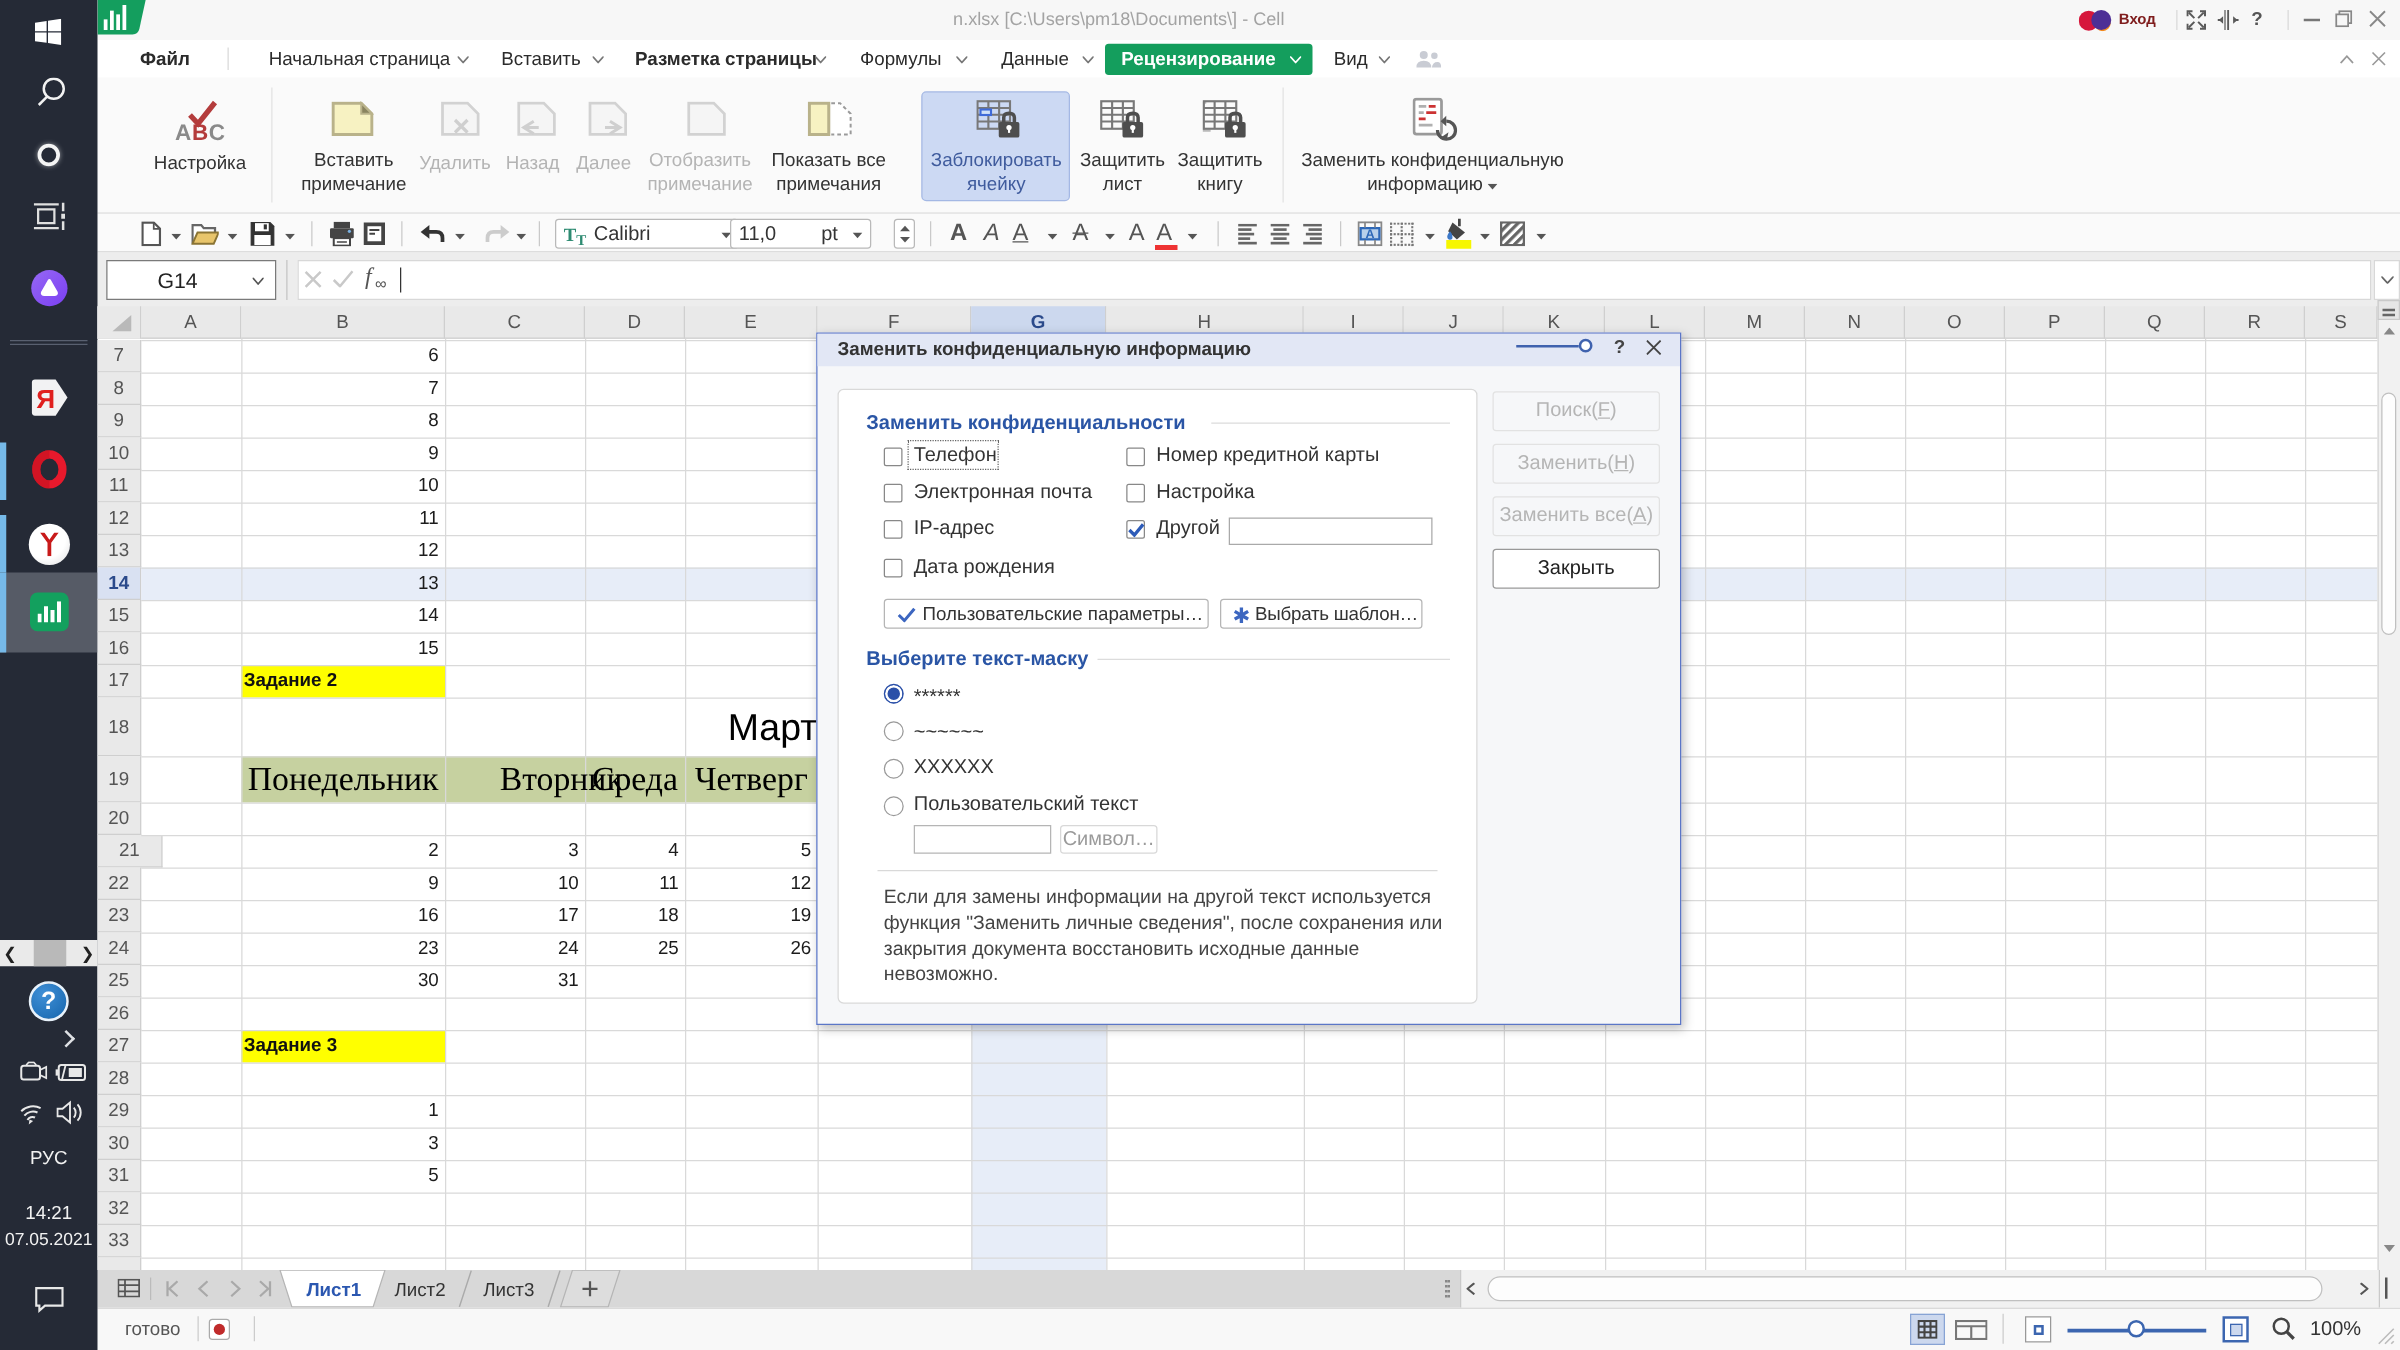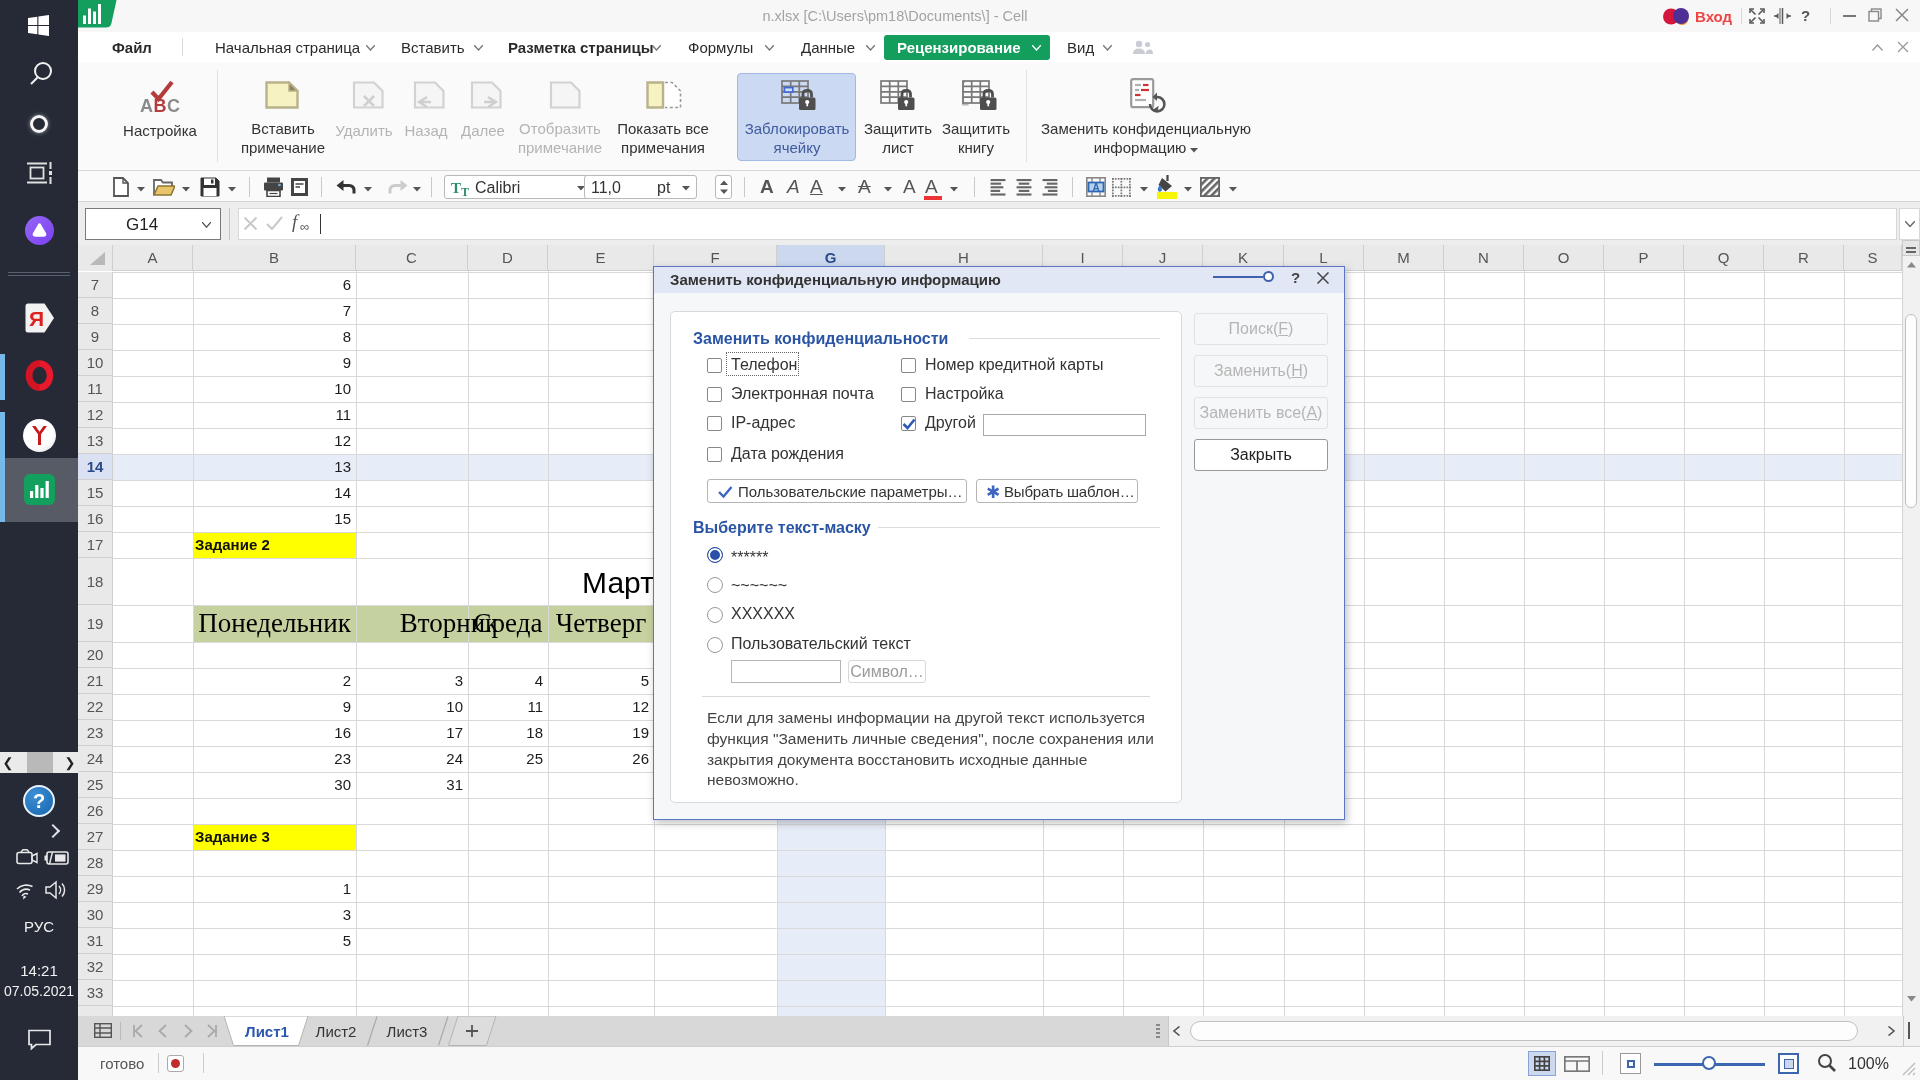--- a/index.html
+++ b/index.html
@@ -124,21 +124,21 @@
 <rect x="15" y="11.5" width="3" height="12.5"></rect>
       <rect x="20" y="4" width="3" height="20"></rect>
     </g>
   </svg>
 <div class="abs" style="left:755px;top:8px;width:280px;height:17px;color:#a3a3a3;font-size:14.5px;text-align:center;">n.xlsx [C:\Users\pm18\Documents\] - Cell</div>
 <svg class="abs" style="left:1663px;top:8px;" width="30" height="17" viewBox="0 0 30 17">
 <circle cx="8" cy="8.5" r="8" fill="#d6173c"></circle>
 <circle cx="19" cy="10.5" r="6.5" fill="#f28a1e"></circle>
 <circle cx="18" cy="8" r="8" fill="#4d2f96"></circle>
   </svg>
-<div class="abs" style="left:1695px;top:8px;font-size:15px;font-weight:bold;color:#ef4444;">Вход</div>
+<div class="abs" style="left:1695px;top:8px;font-size:12px;font-weight:bold;color:#7f1d1d;">Вход</div>
 <div class="abs" style="left:1741px;top:8px;width:1px;height:16px;background:#d9d9d9;"></div>
 <svg class="abs" style="left:1749px;top:8px;" width="16" height="16" viewBox="0 0 16 16">
 <g stroke="#5a5a5a" stroke-width="1.6" fill="none">
 <path d="M1 5 V1 H5 M11 1 H15 V5 M15 11 V15 H11 M5 15 H1 V11"></path>
 <path d="M2 2 L6.5 6.5 M14 2 L9.5 6.5 M14 14 L9.5 9.5 M2 14 L6.5 9.5"></path>
     </g>
   </svg>
 <svg class="abs" style="left:1774px;top:8px;" width="17" height="16" viewBox="0 0 17 16">
 <g stroke="#5a5a5a" stroke-width="1.5" fill="none">
 <line x1="8.5" y1="0" x2="8.5" y2="16"></line>
@@ -552,21 +552,21 @@
 <div class="abs ctr" style="left:78px;top:376px;width:35px;height:26px;background:#e9e9e9;color:#555;font-weight:normal;font-size:15px;border-right:1px solid #cfcfcf;border-bottom:1px solid #cfcfcf;">11</div>
 <div class="abs ctr" style="left:78px;top:402px;width:35px;height:26px;background:#e9e9e9;color:#555;font-weight:normal;font-size:15px;border-right:1px solid #cfcfcf;border-bottom:1px solid #cfcfcf;">12</div>
 <div class="abs ctr" style="left:78px;top:428px;width:35px;height:26px;background:#e9e9e9;color:#555;font-weight:normal;font-size:15px;border-right:1px solid #cfcfcf;border-bottom:1px solid #cfcfcf;">13</div>
 <div class="abs ctr" style="left:78px;top:454px;width:35px;height:26px;background:#d9e1f2;color:#2b4a8b;font-weight:bold;font-size:15px;border-right:1px solid #cfcfcf;border-bottom:1px solid #cfcfcf;">14</div>
 <div class="abs ctr" style="left:78px;top:480px;width:35px;height:26px;background:#e9e9e9;color:#555;font-weight:normal;font-size:15px;border-right:1px solid #cfcfcf;border-bottom:1px solid #cfcfcf;">15</div>
 <div class="abs ctr" style="left:78px;top:506px;width:35px;height:26px;background:#e9e9e9;color:#555;font-weight:normal;font-size:15px;border-right:1px solid #cfcfcf;border-bottom:1px solid #cfcfcf;">16</div>
 <div class="abs ctr" style="left:78px;top:532px;width:35px;height:26px;background:#e9e9e9;color:#555;font-weight:normal;font-size:15px;border-right:1px solid #cfcfcf;border-bottom:1px solid #cfcfcf;">17</div>
 <div class="abs ctr" style="left:78px;top:558px;width:35px;height:47px;background:#e9e9e9;color:#555;font-weight:normal;font-size:15px;border-right:1px solid #cfcfcf;border-bottom:1px solid #cfcfcf;">18</div>
 <div class="abs ctr" style="left:78px;top:605px;width:35px;height:37px;background:#e9e9e9;color:#555;font-weight:normal;font-size:15px;border-right:1px solid #cfcfcf;border-bottom:1px solid #cfcfcf;">19</div>
 <div class="abs ctr" style="left:78px;top:642px;width:35px;height:26px;background:#e9e9e9;color:#555;font-weight:normal;font-size:15px;border-right:1px solid #cfcfcf;border-bottom:1px solid #cfcfcf;">20</div>
-<div class="abs ctr" style="left:78px;top:668px;width:35px;height:26px;background:#e9e9e9;color:#555;font-weight:normal;font-size:15px;border-right:1px solid #cfcfcf;border-bottom:1px solid #cfcfcf;">21</div>
+<div class="abs ctr" style="left:78px;top:668px;width:52px;height:26px;background:#e9e9e9;color:#555;font-weight:normal;font-size:15px;border-right:1px solid #cfcfcf;border-bottom:1px solid #cfcfcf;">21</div>
 <div class="abs ctr" style="left:78px;top:694px;width:35px;height:26px;background:#e9e9e9;color:#555;font-weight:normal;font-size:15px;border-right:1px solid #cfcfcf;border-bottom:1px solid #cfcfcf;">22</div>
 <div class="abs ctr" style="left:78px;top:720px;width:35px;height:26px;background:#e9e9e9;color:#555;font-weight:normal;font-size:15px;border-right:1px solid #cfcfcf;border-bottom:1px solid #cfcfcf;">23</div>
 <div class="abs ctr" style="left:78px;top:746px;width:35px;height:26px;background:#e9e9e9;color:#555;font-weight:normal;font-size:15px;border-right:1px solid #cfcfcf;border-bottom:1px solid #cfcfcf;">24</div>
 <div class="abs ctr" style="left:78px;top:772px;width:35px;height:26px;background:#e9e9e9;color:#555;font-weight:normal;font-size:15px;border-right:1px solid #cfcfcf;border-bottom:1px solid #cfcfcf;">25</div>
 <div class="abs ctr" style="left:78px;top:798px;width:35px;height:26px;background:#e9e9e9;color:#555;font-weight:normal;font-size:15px;border-right:1px solid #cfcfcf;border-bottom:1px solid #cfcfcf;">26</div>
 <div class="abs ctr" style="left:78px;top:824px;width:35px;height:26px;background:#e9e9e9;color:#555;font-weight:normal;font-size:15px;border-right:1px solid #cfcfcf;border-bottom:1px solid #cfcfcf;">27</div>
 <div class="abs ctr" style="left:78px;top:850px;width:35px;height:26px;background:#e9e9e9;color:#555;font-weight:normal;font-size:15px;border-right:1px solid #cfcfcf;border-bottom:1px solid #cfcfcf;">28</div>
 <div class="abs ctr" style="left:78px;top:876px;width:35px;height:26px;background:#e9e9e9;color:#555;font-weight:normal;font-size:15px;border-right:1px solid #cfcfcf;border-bottom:1px solid #cfcfcf;">29</div>
 <div class="abs ctr" style="left:78px;top:902px;width:35px;height:26px;background:#e9e9e9;color:#555;font-weight:normal;font-size:15px;border-right:1px solid #cfcfcf;border-bottom:1px solid #cfcfcf;">30</div>
 <div class="abs ctr" style="left:78px;top:928px;width:35px;height:26px;background:#e9e9e9;color:#555;font-weight:normal;font-size:15px;border-right:1px solid #cfcfcf;border-bottom:1px solid #cfcfcf;">31</div>

